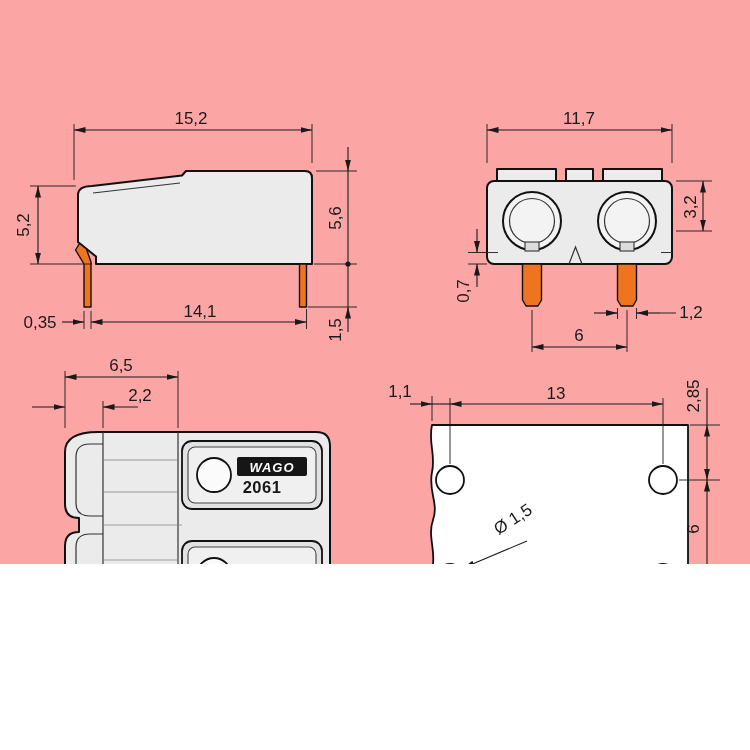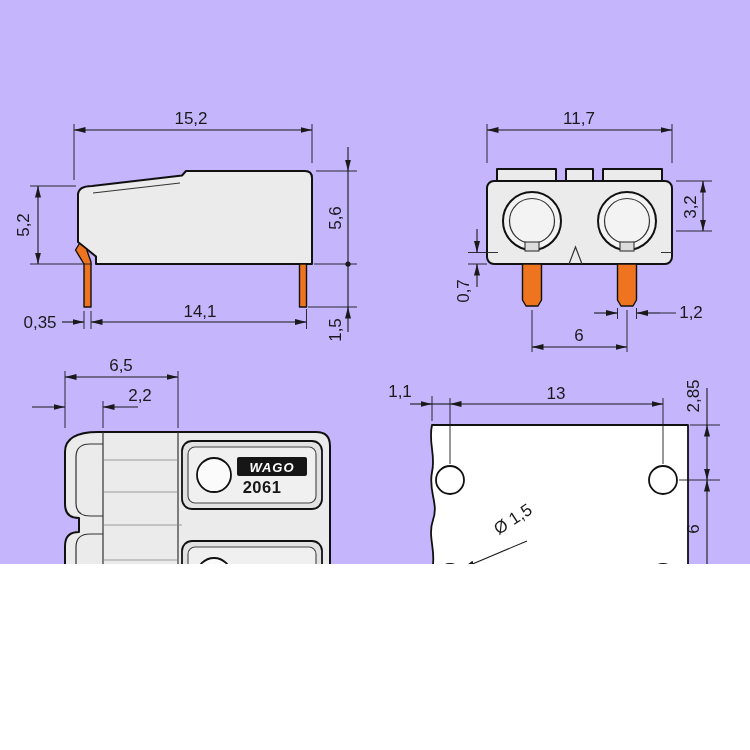--- a/index.html
+++ b/index.html
@@ -1,16 +1,16 @@
 <!DOCTYPE html>
 <html><head>
 <meta charset="utf-8">
 <style>
   html,body { margin:0; padding:0; background:#ffffff; }
-  .page { position:relative; width:750px; height:564px; background:#c4b5fd; overflow:hidden;
+  .page { position:relative; width:750px; height:564px; background:#fca5a5; overflow:hidden;
           font-family:"Liberation Sans", sans-serif; }
   svg { display:block; }
   svg text { font-family:"Liberation Sans", sans-serif; font-size:17px; fill:#1a1a1a; }
   .outline { fill:#ebebeb; stroke:#111111; stroke-width:2; stroke-linejoin:round; }
   .plate   { fill:#ffffff; stroke:#111111; stroke-width:1.8; stroke-linejoin:round; }
   .detail  { fill:none; stroke:#333333; stroke-width:1.2; }
   .fine    { fill:none; stroke:#888888; stroke-width:0.8; }
   .ext     { fill:none; stroke:#1a1a1a; stroke-width:0.9; }
   .dim     { fill:none; stroke:#1a1a1a; stroke-width:1.1; }
   .pin     { fill:#ee7420; stroke:#111111; stroke-width:1.4; stroke-linejoin:round; }

